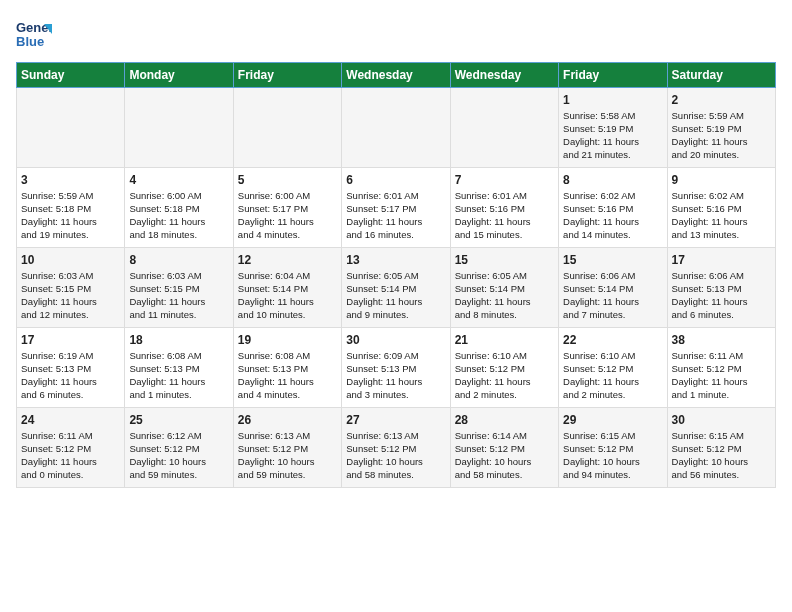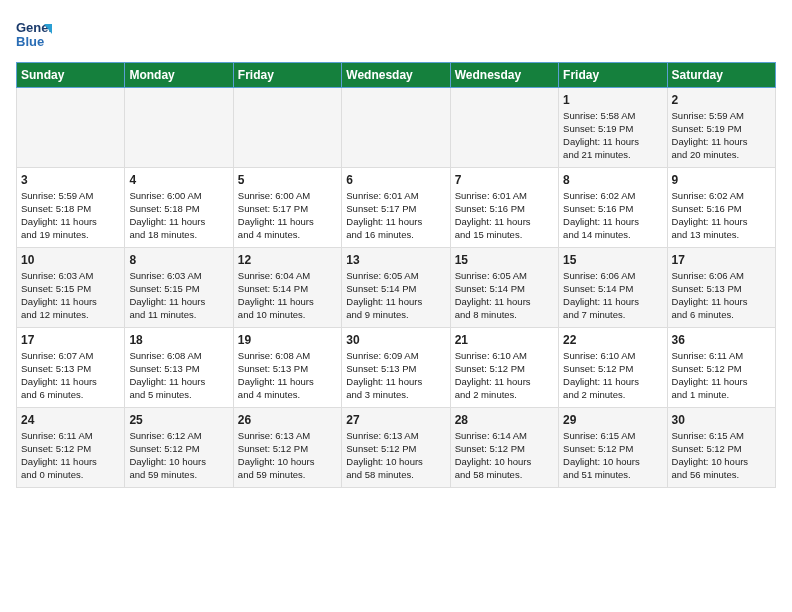--- a/index.html
+++ b/index.html
@@ -244,31 +244,31 @@
             <span class="day-num">17</span>
             <div>Sunrise: 6:06 AM</div>
             <div>Sunset: 5:13 PM</div>
             <div>Daylight: 11 hours</div>
             <div>and 6 minutes.</div>
           </td>
         </tr>
         <tr>
           <td>
             <span class="day-num">17</span>
-            <div>Sunrise: 6:07 AM</div>
+            <div>Sunrise: 6:19 AM</div>
             <div>Sunset: 5:13 PM</div>
             <div>Daylight: 11 hours</div>
             <div>and 6 minutes.</div>
           </td>
           <td>
             <span class="day-num">18</span>
             <div>Sunrise: 6:08 AM</div>
             <div>Sunset: 5:13 PM</div>
             <div>Daylight: 11 hours</div>
-            <div>and 5 minutes.</div>
+            <div>and 1 minutes.</div>
           </td>
           <td>
             <span class="day-num">19</span>
             <div>Sunrise: 6:08 AM</div>
             <div>Sunset: 5:13 PM</div>
             <div>Daylight: 11 hours</div>
             <div>and 4 minutes.</div>
           </td>
           <td>
             <span class="day-num">30</span>
@@ -285,21 +285,21 @@
             <div>and 2 minutes.</div>
           </td>
           <td>
             <span class="day-num">22</span>
             <div>Sunrise: 6:10 AM</div>
             <div>Sunset: 5:12 PM</div>
             <div>Daylight: 11 hours</div>
             <div>and 2 minutes.</div>
           </td>
           <td>
-            <span class="day-num">36</span>
+            <span class="day-num">38</span>
             <div>Sunrise: 6:11 AM</div>
             <div>Sunset: 5:12 PM</div>
             <div>Daylight: 11 hours</div>
             <div>and 1 minute.</div>
           </td>
         </tr>
         <tr>
           <td>
             <span class="day-num">24</span>
             <div>Sunrise: 6:11 AM</div>
@@ -333,21 +333,21 @@
             <div>Sunrise: 6:14 AM</div>
             <div>Sunset: 5:12 PM</div>
             <div>Daylight: 10 hours</div>
             <div>and 58 minutes.</div>
           </td>
           <td>
             <span class="day-num">29</span>
             <div>Sunrise: 6:15 AM</div>
             <div>Sunset: 5:12 PM</div>
             <div>Daylight: 10 hours</div>
-            <div>and 51 minutes.</div>
+            <div>and 94 minutes.</div>
           </td>
           <td>
             <span class="day-num">30</span>
             <div>Sunrise: 6:15 AM</div>
             <div>Sunset: 5:12 PM</div>
             <div>Daylight: 10 hours</div>
             <div>and 56 minutes.</div>
           </td>
         </tr>
       </tbody>

